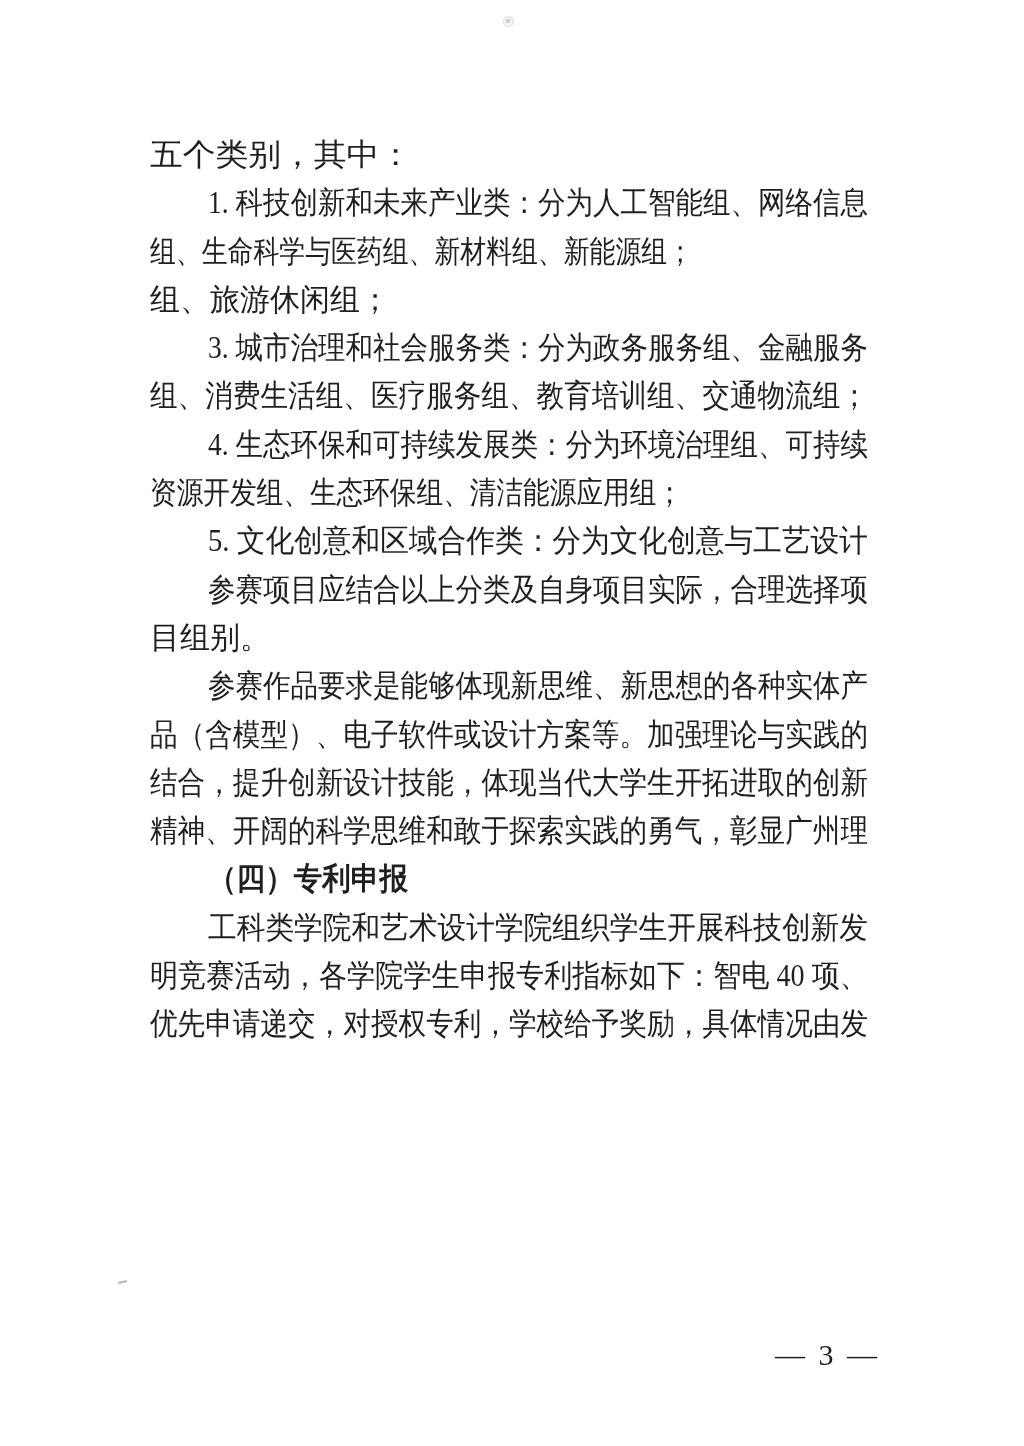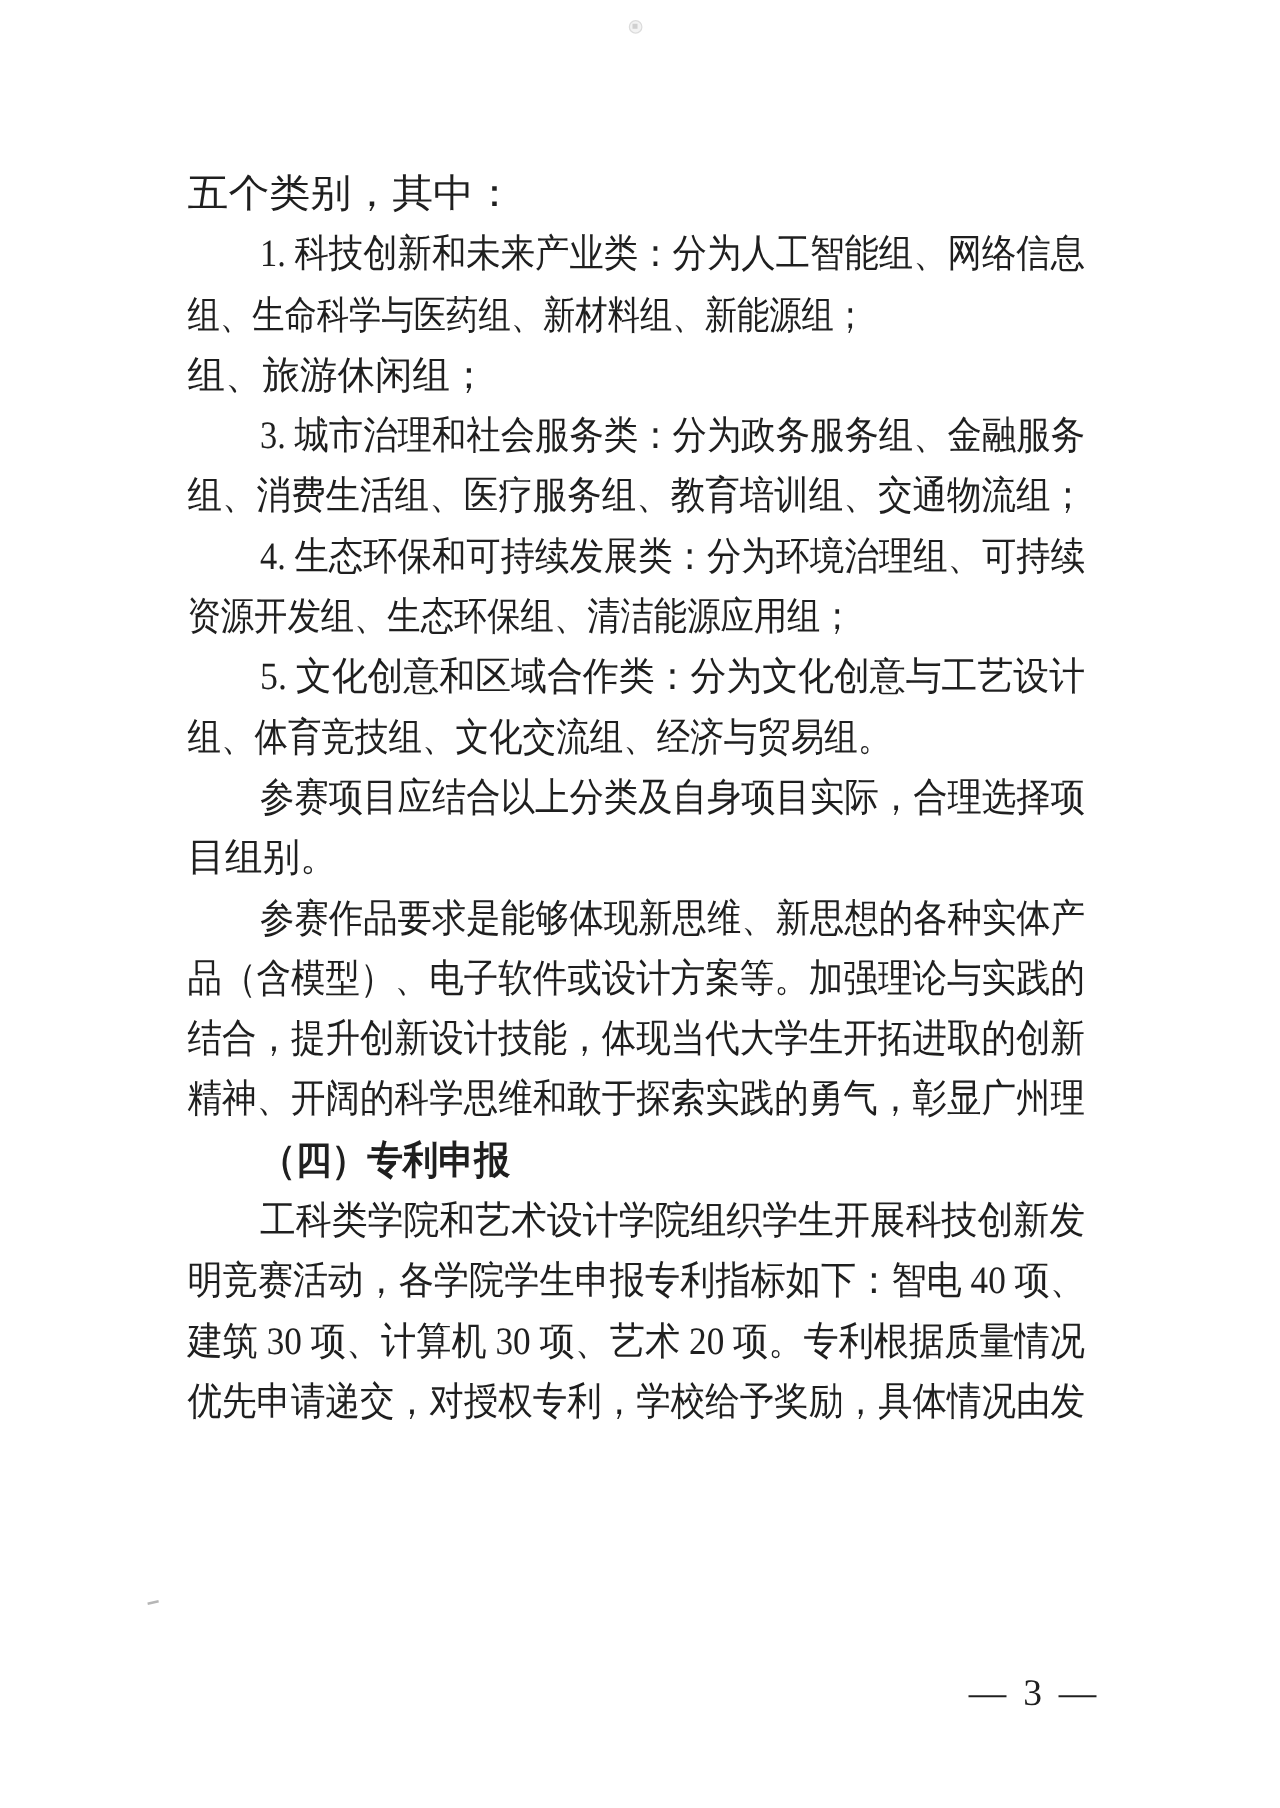--- a/index.html
+++ b/index.html
@@ -89,31 +89,29 @@
   <div class="text-block">
     <div class="line"><span class="t" style="transform: scaleX(1.05645);">五个类别，其中：</span></div>
     <div class="line indent"><span class="t" style="transform: scaleX(0.887097);">1. 科技创新和未来产业类：分为人工智能组、网络信息</span></div>
     <div class="line"><span class="t" style="transform: scaleX(0.834101);">组、生命科学与医药组、新材料组、新能源组；</span></div>
     <div class="line"><span class="t" style="transform: scaleX(0.967742);">组、旅游休闲组；</span></div>
     <div class="line indent"><span class="t" style="transform: scaleX(0.887097);">3. 城市治理和社会服务类：分为政务服务组、金融服务</span></div>
     <div class="line"><span class="t" style="transform: scaleX(0.890819);">组、消费生活组、医疗服务组、教育培训组、交通物流组；</span></div>
     <div class="line indent"><span class="t" style="transform: scaleX(0.887097);">4. 生态环保和可持续发展类：分为环境治理组、可持续</span></div>
     <div class="line"><span class="t" style="transform: scaleX(0.859677);">资源开发组、生态环保组、清洁能源应用组；</span></div>
     <div class="line indent"><span class="t" style="transform: scaleX(0.925666);">5. 文化创意和区域合作类：分为文化创意与工艺设计</span></div>
-    <div class="line"><span class="t" style="transform: scaleX(0.864823);">组、体育竞技组、文化交流组、经济与贸易组。</span></div>
     <div class="line indent"><span class="t" style="transform: scaleX(0.887097);">参赛项目应结合以上分类及自身项目实际，合理选择项</span></div>
     <div class="line"><span class="t" style="transform: scaleX(0.967742);">目组别。</span></div>
     <div class="line indent"><span class="t" style="transform: scaleX(0.887097);">参赛作品要求是能够体现新思维、新思想的各种实体产</span></div>
     <div class="line"><span class="t" style="transform: scaleX(0.890819);">品（含模型）、电子软件或设计方案等。加强理论与实践的</span></div>
     <div class="line"><span class="t" style="transform: scaleX(0.890819);">结合，提升创新设计技能，体现当代大学生开拓进取的创新</span></div>
     <div class="line"><span class="t" style="transform: scaleX(0.890819);">精神、开阔的科学思维和敢于探索实践的勇气，彰显广州理</span></div>
     <div class="line indent bold"><span class="t" style="transform: scaleX(0.921659);">（四）专利申报</span></div>
     <div class="line indent"><span class="t" style="transform: scaleX(0.925666);">工科类学院和艺术设计学院组织学生开展科技创新发</span></div>
     <div class="line"><span class="t" style="transform: scaleX(0.908286);">明竞赛活动，各学院学生申报专利指标如下：智电 40 项、</span></div>
-    <div class="line"><span class="t" style="transform: scaleX(0.908286);">建筑 30 项、计算机 30 项、艺术 20 项。专利根据质量情况</span></div>
     <div class="line"><span class="t" style="transform: scaleX(0.890819);">优先申请递交，对授权专利，学校给予奖励，具体情况由发</span></div>
   </div>
 
   <div class="artifact-tick"></div>
 
   <div class="page-number">— 3 —</div>
 
 </div>
 
 </body></html>

